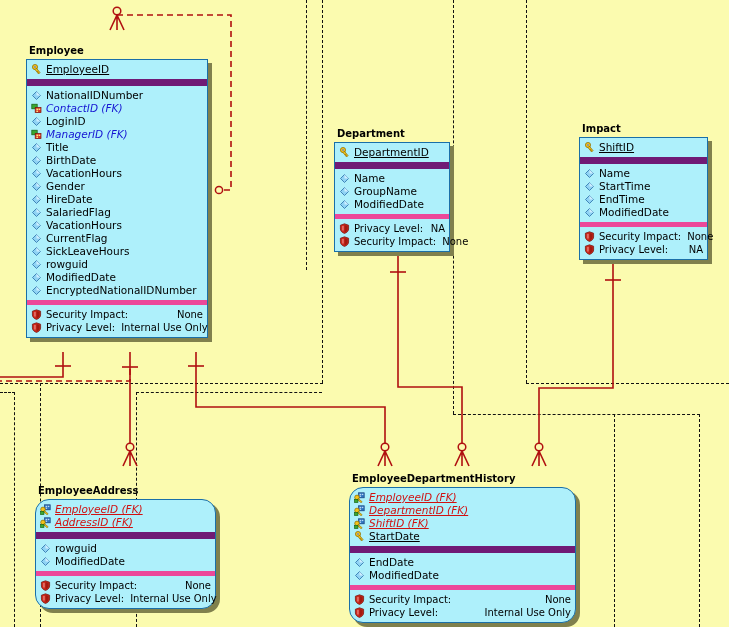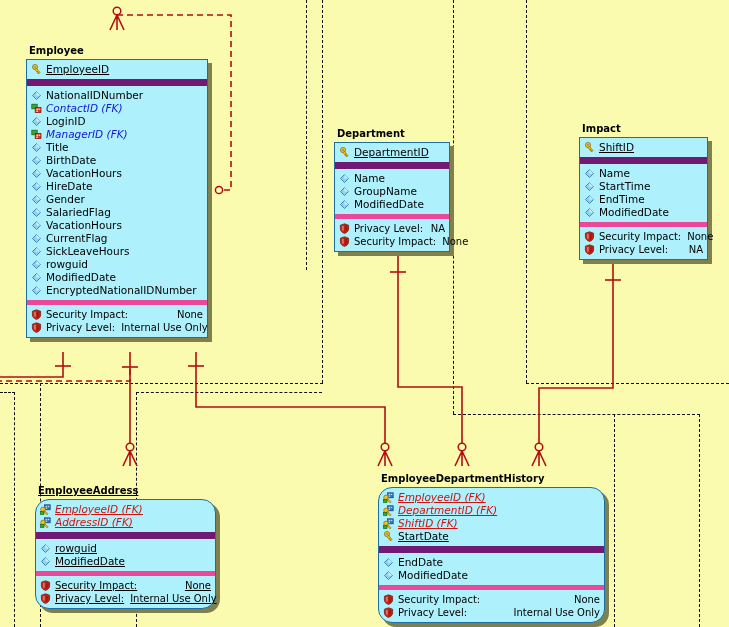--- a/index.html
+++ b/index.html
@@ -197,30 +197,30 @@
               </span>
               <span class="lbl">VacationHours</span>
             </div>
             <div class="row attr">
               <span class="ic">
                 <svg width="11" height="11" viewBox="0 0 11 11">
                   <path d="M5.5 1.5 L9.5 5.5 L5.5 9.5 L1.5 5.5 Z" fill="#8fd3f4" stroke="#2a6fa8" stroke-width="0.8"></path>
                   <path d="M5.5 1.5 L9.5 5.5 L5.5 5.5 Z" fill="#cdeeff"></path>
                 </svg>
               </span>
+              <span class="lbl">Gender</span>
+            </div>
+            <div class="row attr">
+              <span class="ic">
+                <svg width="11" height="11" viewBox="0 0 11 11">
+                  <path d="M5.5 1.5 L9.5 5.5 L5.5 9.5 L1.5 5.5 Z" fill="#8fd3f4" stroke="#2a6fa8" stroke-width="0.8"></path>
+                  <path d="M5.5 1.5 L9.5 5.5 L5.5 5.5 Z" fill="#cdeeff"></path>
+                </svg>
+              </span>
               <span class="lbl">HireDate</span>
-            </div>
-            <div class="row attr">
-              <span class="ic">
-                <svg width="11" height="11" viewBox="0 0 11 11">
-                  <path d="M5.5 1.5 L9.5 5.5 L5.5 9.5 L1.5 5.5 Z" fill="#8fd3f4" stroke="#2a6fa8" stroke-width="0.8"></path>
-                  <path d="M5.5 1.5 L9.5 5.5 L5.5 5.5 Z" fill="#cdeeff"></path>
-                </svg>
-              </span>
-              <span class="lbl">Gender</span>
             </div>
             <div class="row attr">
               <span class="ic">
                 <svg width="11" height="11" viewBox="0 0 11 11">
                   <path d="M5.5 1.5 L9.5 5.5 L5.5 9.5 L1.5 5.5 Z" fill="#8fd3f4" stroke="#2a6fa8" stroke-width="0.8"></path>
                   <path d="M5.5 1.5 L9.5 5.5 L5.5 5.5 Z" fill="#cdeeff"></path>
                 </svg>
               </span>
               <span class="lbl">SalariedFlag</span>
             </div>
@@ -449,21 +449,21 @@
                   <path d="M5.5 1.9 L5.5 9.5 C7.0 9.0 8.6 7.7 8.6 6 L8.6 2.7 Z" fill="#a31a10"></path>
                   <path d="M3.3 3.1 L4.6 3.1 L4.6 7.4 L3.3 7.4 Z" fill="#f7d6d2" opacity="0.55"></path>
                 </svg>
               </span>
               <span class="lbl">Privacy Level:</span>
               <span class="val">NA</span>
             </div>
           </div>
         </div>
       </div>
-      <div class="entity" style="left: 35px; top: 484px; width: 181px; text-decoration: underline;">
+      <div class="entity" style="left: 35px; top: 484px; width: 181px;">
         <div class="entity-title">EmployeeAddress</div>
         <div class="entity-box rounded">
           <div class="sec sec-pk">
             <div class="row pkfk">
               <span class="ic">
                 <svg width="11" height="11" viewBox="0 0 11 11">
                   <rect x="4.6" y="0.8" width="5.6" height="5" fill="#2f74c0" stroke="#17407a" stroke-width="0.7"></rect>
                   <rect x="5.6" y="1.8" width="1.5" height="1.3" fill="#bcd9f5"></rect>
                   <rect x="7.8" y="1.8" width="1.5" height="1.3" fill="#bcd9f5"></rect>
                   <rect x="5.6" y="3.6" width="1.5" height="1.3" fill="#bcd9f5"></rect>
@@ -528,21 +528,21 @@
                   <path d="M5.5 1.9 L5.5 9.5 C7.0 9.0 8.6 7.7 8.6 6 L8.6 2.7 Z" fill="#a31a10"></path>
                   <path d="M3.3 3.1 L4.6 3.1 L4.6 7.4 L3.3 7.4 Z" fill="#f7d6d2" opacity="0.55"></path>
                 </svg>
               </span>
               <span class="lbl">Privacy Level:</span>
               <span class="val">Internal Use Only</span>
             </div>
           </div>
         </div>
       </div>
-      <div class="entity" style="left: 349px; top: 472px; width: 227px; margin-left: 29px;">
+      <div class="entity" style="left: 349px; top: 472px; width: 227px;">
         <div class="entity-title">EmployeeDepartmentHistory</div>
         <div class="entity-box rounded">
           <div class="sec sec-pk">
             <div class="row pkfk">
               <span class="ic">
                 <svg width="11" height="11" viewBox="0 0 11 11">
                   <rect x="4.6" y="0.8" width="5.6" height="5" fill="#2f74c0" stroke="#17407a" stroke-width="0.7"></rect>
                   <rect x="5.6" y="1.8" width="1.5" height="1.3" fill="#bcd9f5"></rect>
                   <rect x="7.8" y="1.8" width="1.5" height="1.3" fill="#bcd9f5"></rect>
                   <rect x="5.6" y="3.6" width="1.5" height="1.3" fill="#bcd9f5"></rect>

